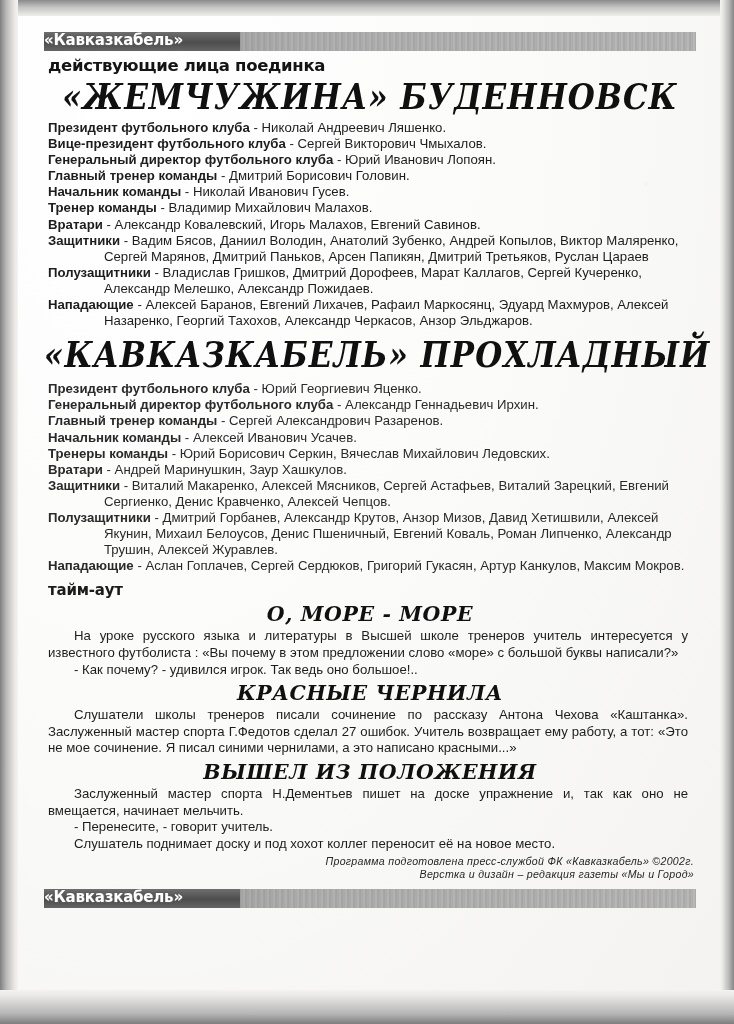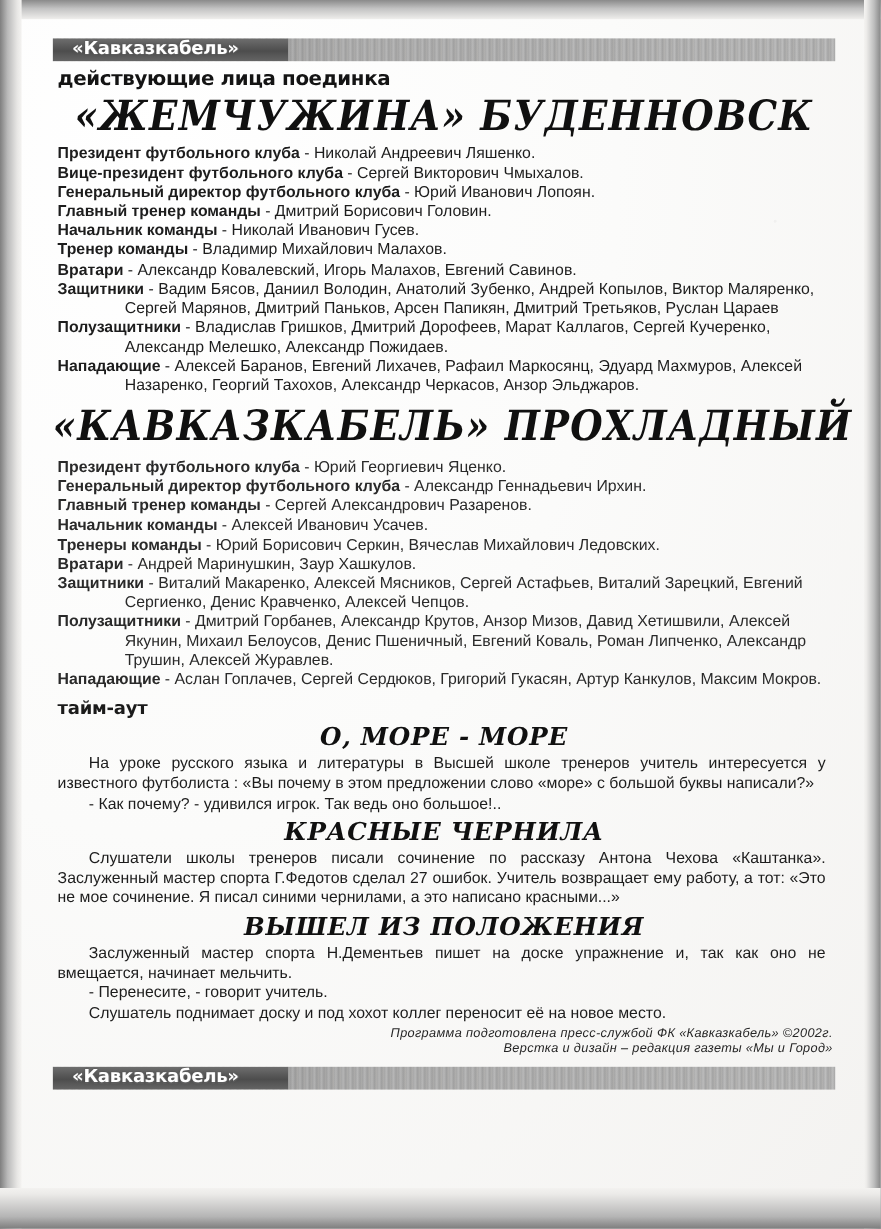--- a/index.html
+++ b/index.html
@@ -50,21 +50,21 @@
         90deg, #a9a9a9 0px, #bdbdbd 2px, #a3a3a3 4px, #b6b5b3 6px);
     overflow: hidden;
   }
   .banner::after {
     content: "";
     position: absolute; left: 0; top: 0; right: 0; bottom: 0;
     background: linear-gradient(90deg, rgba(60,60,60,.30) 0%, rgba(140,140,140,.16) 38%, rgba(190,190,190,.05) 100%);
   }
   .banner-text {
     position: absolute;
-    left: 16px;
+    left: 0;
     top: -1px;
     z-index: 2;
     font-family: "DejaVu Sans", sans-serif;
     font-weight: bold;
     font-size: 15px;
     letter-spacing: -0.2px;
     color: #ffffff;
     text-shadow: 0 1px 0 #5c5c5c, 1px 0 0 #6a6a6a, 0 0 2px #4a4a4a;
     white-space: nowrap;
   }

